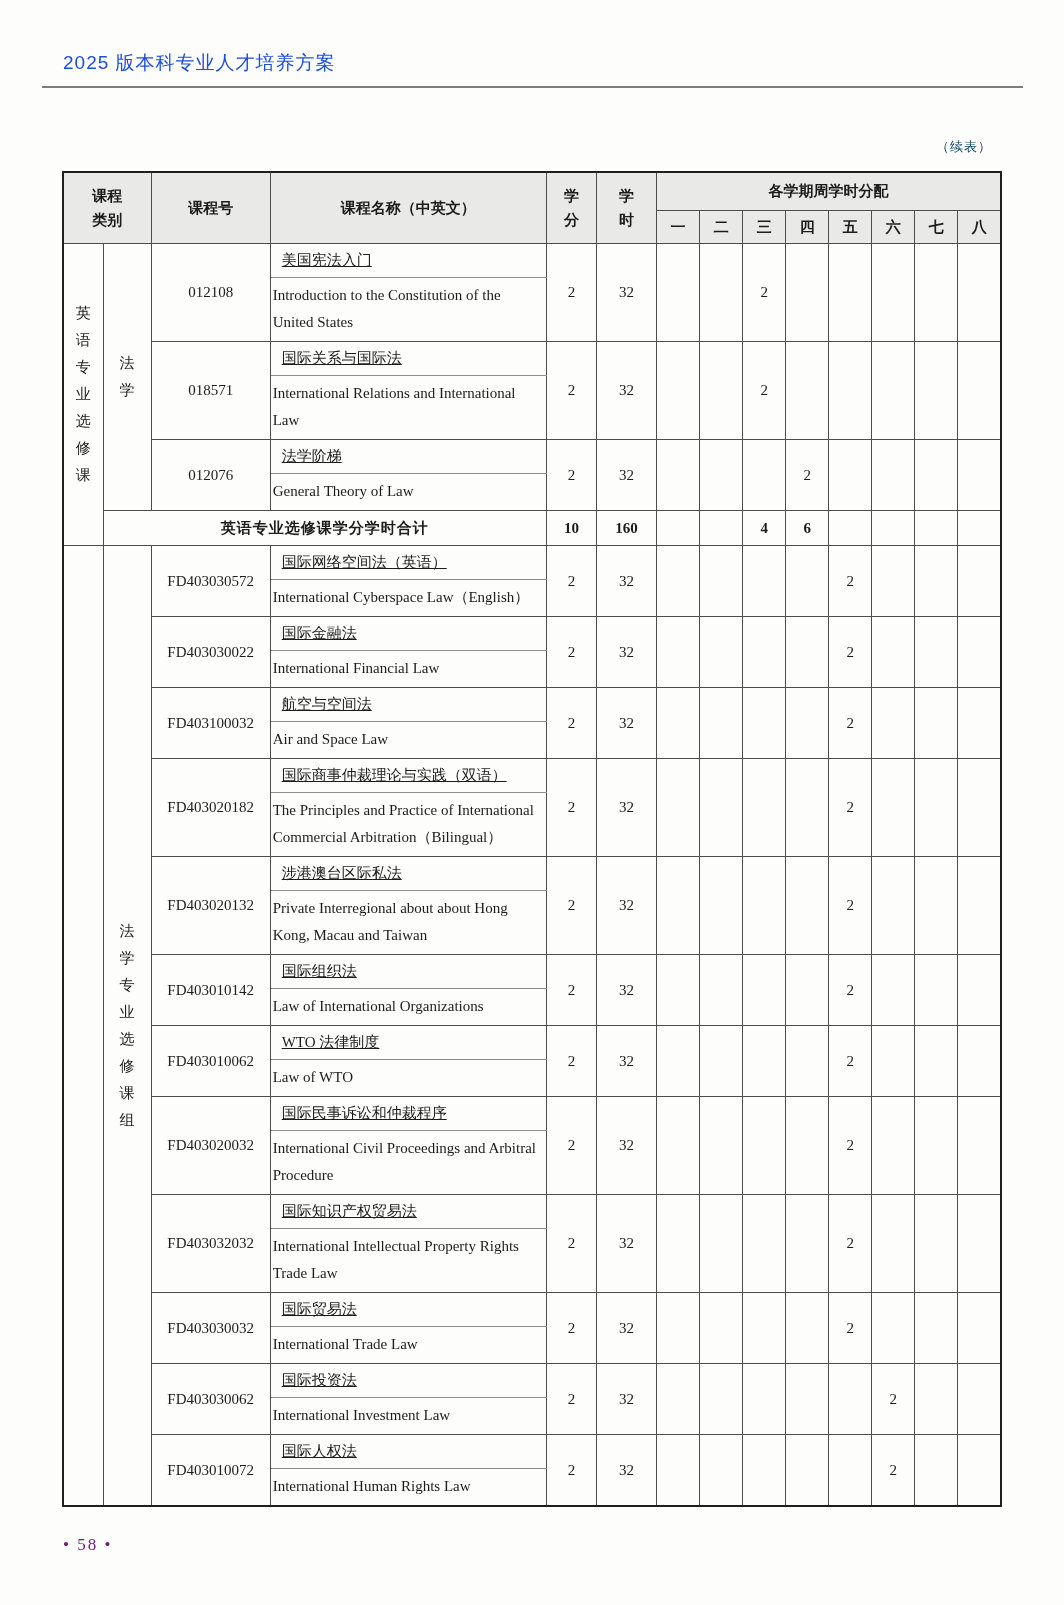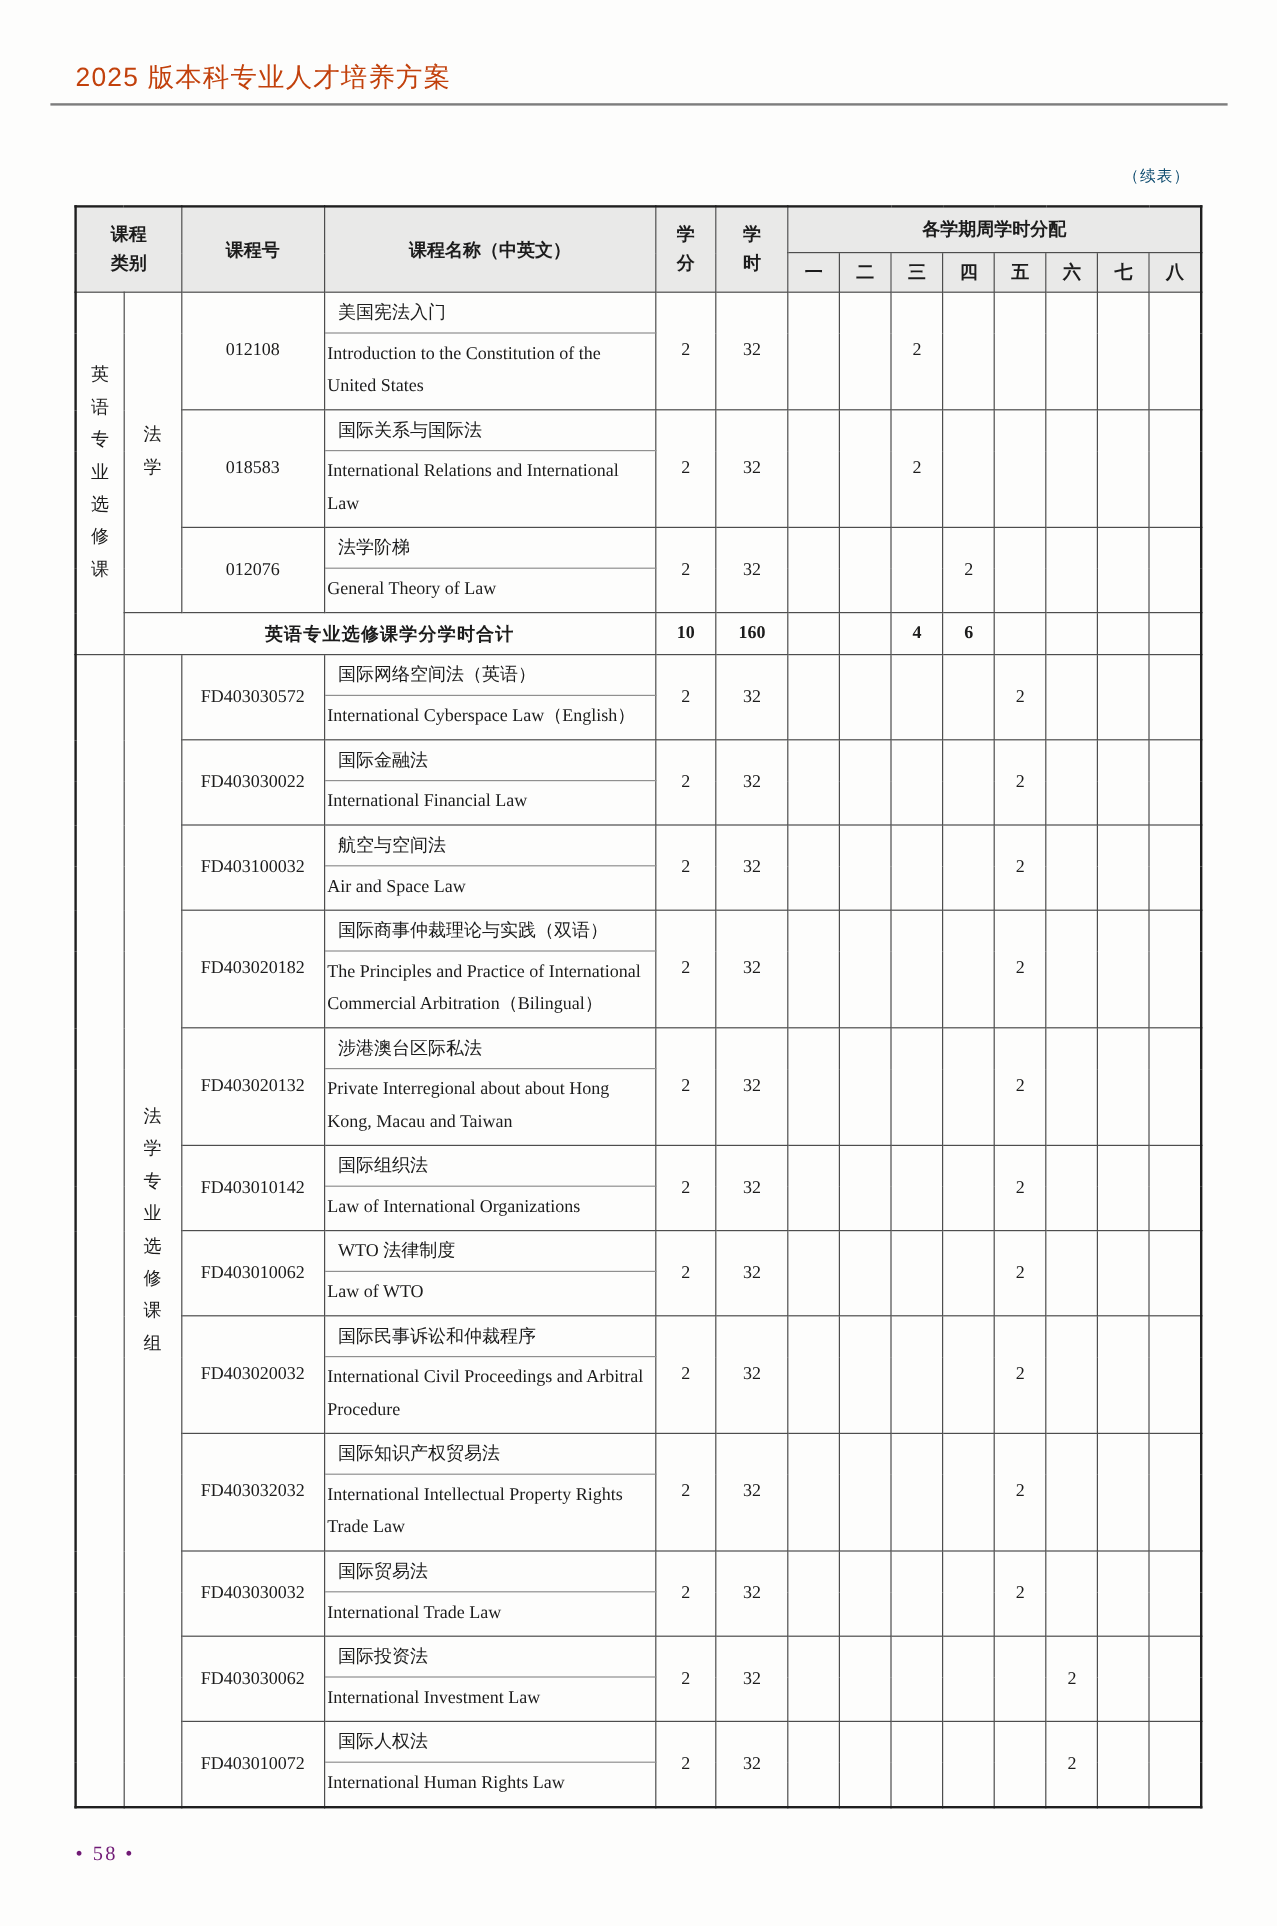--- a/index.html
+++ b/index.html
@@ -5,21 +5,21 @@
   html,body{margin:0;padding:0;}
   body{
     width:1064px;height:1605px;position:relative;
     background:#fdfdfc;color:#1c1c1c;
     font-family:"Liberation Serif","DejaVu Serif",serif;
     overflow:hidden;
   }
   .doc-header-title{
     position:absolute;left:63px;top:50px;
     font-family:"Liberation Sans","DejaVu Sans",sans-serif;
-    font-size:22px;color:#c2410c;letter-spacing:1px;
+    font-size:19px;color:#1d4ed8;letter-spacing:1px;
   }
   .doc-rule{
     position:absolute;left:42px;top:86px;width:981px;height:0;
     border-top:2px solid #7d7d7d;
   }
   .continued-note{
     position:absolute;right:72px;top:138px;
     font-size:13px;color:#0c4a6e;letter-spacing:1px;
   }
   .table-wrap{position:absolute;left:62px;top:171px;}
@@ -43,20 +43,21 @@
   thead tr.h1 th{height:37px;}
   thead tr.h2 th{height:32px;}
   .wrap2{width:2.2em;margin:0 auto;word-break:break-all;line-height:24px;}
   .wrap1{width:1.1em;margin:0 auto;word-break:break-all;line-height:24px;}
   .cat{vertical-align:middle;}
   .vtext{width:1.15em;margin:4px auto;word-break:break-all;line-height:27px;font-size:15px;text-align:center;}
   .code{font-size:15px;margin-top:16px;}
   .cn{
     height:33px;text-align:left;padding:0 8px 0 11px;
     border-bottom:1px solid #8f8f8f;
+    text-decoration:underline;
   }
   .en{
     text-align:left;padding:4px 8px 5px 2px;line-height:27px;
     border-top:1px solid #8f8f8f;
   }
   .num{font-size:15px;}
   .sum-label{font-weight:bold;height:34px;letter-spacing:1px;}
   .bold{font-weight:bold;}
   .page-number{
     position:absolute;left:63px;top:1535px;
@@ -132,21 +133,21 @@
           <td class="num" rowspan="2"></td>
           <td class="num" rowspan="2"></td>
           <td class="num" rowspan="2"></td>
           <td class="num" rowspan="2"></td>
           <td class="num" rowspan="2"></td>
         </tr>
         <tr>
           <td class="en">Introduction to the Constitution of the United States</td>
         </tr>
         <tr>
-          <td class="code" rowspan="2">018583</td>
+          <td class="code" rowspan="2">018571</td>
           <td class="cn">国际关系与国际法</td>
           <td class="num" rowspan="2">2</td>
           <td class="num" rowspan="2">32</td>
           <td class="num" rowspan="2"></td>
           <td class="num" rowspan="2"></td>
           <td class="num" rowspan="2">2</td>
           <td class="num" rowspan="2"></td>
           <td class="num" rowspan="2"></td>
           <td class="num" rowspan="2"></td>
           <td class="num" rowspan="2"></td>

